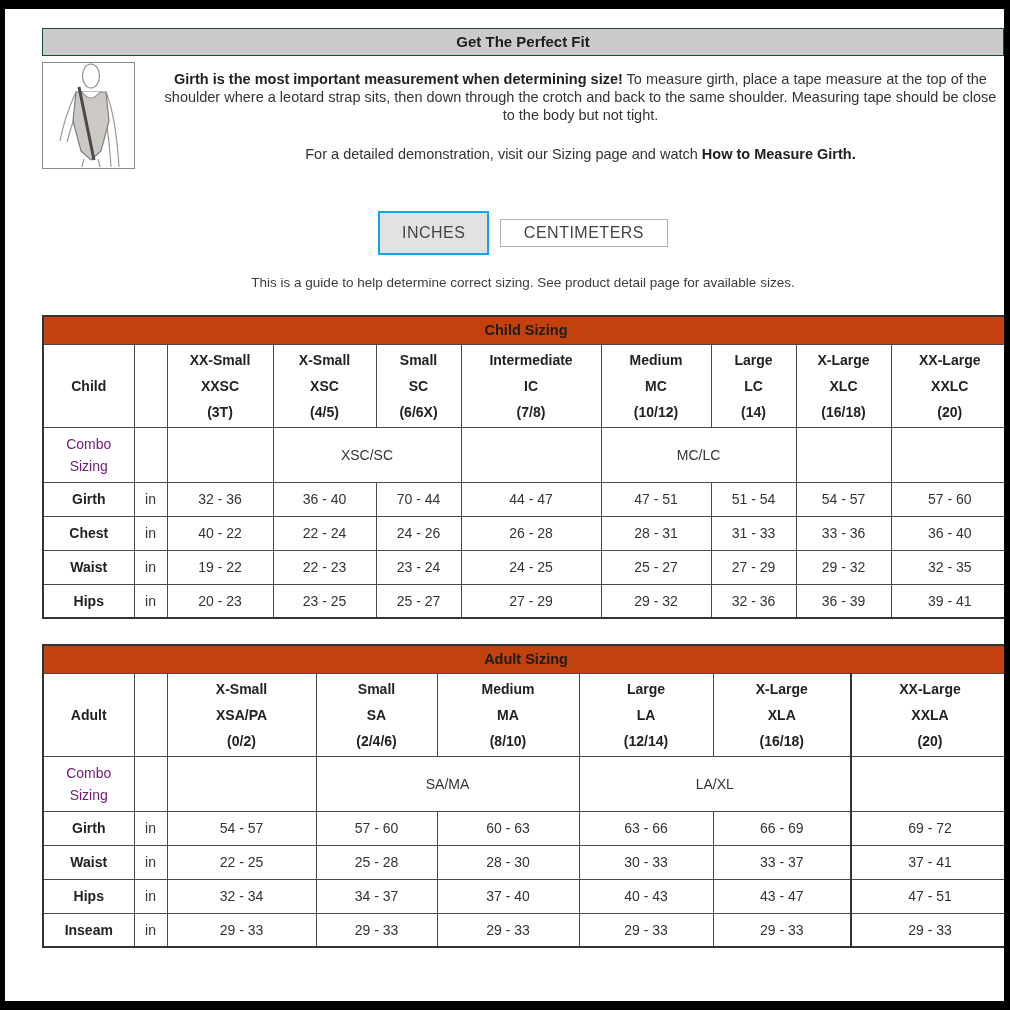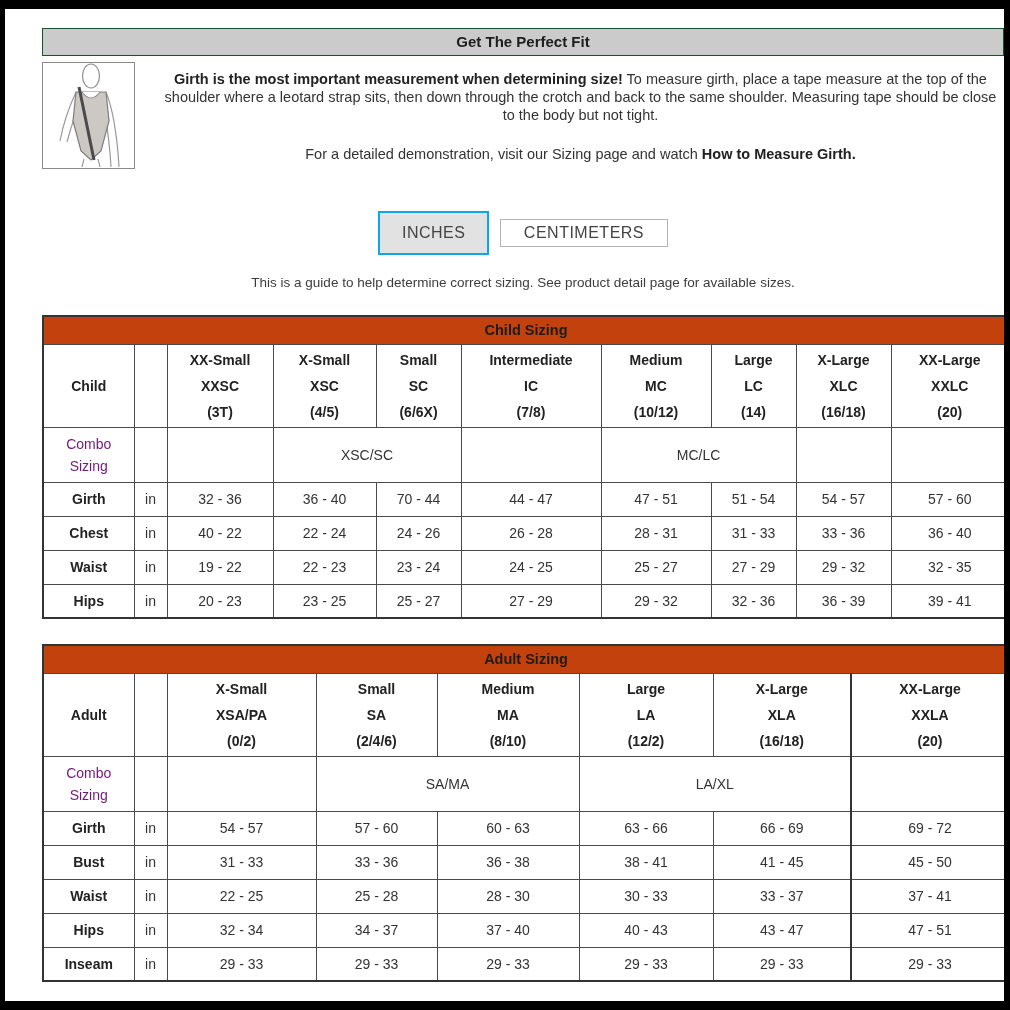--- a/index.html
+++ b/index.html
@@ -284,21 +284,21 @@
         <div>(2/4/6)</div>
       </th>
       <th class="col-head">
         <div>Medium</div>
         <div>MA</div>
         <div>(8/10)</div>
       </th>
       <th class="col-head">
         <div>Large</div>
         <div>LA</div>
-        <div>(12/2)</div>
+        <div>(12/14)</div>
       </th>
       <th class="col-head">
         <div>X-Large</div>
         <div>XLA</div>
         <div>(16/18)</div>
       </th>
       <th class="col-head thick-left">
         <div>XX-Large</div>
         <div>XXLA</div>
         <div>(20)</div>
@@ -316,30 +316,20 @@
       <td class="row-lbl">Girth</td>
       <td>in</td>
       <td>54 - 57</td>
       <td>57 - 60</td>
       <td>60 - 63</td>
       <td>63 - 66</td>
       <td>66 - 69</td>
       <td class="thick-left">69 - 72</td>
     </tr>
     <tr class="data-row">
-      <td class="row-lbl">Bust</td>
-      <td>in</td>
-      <td>31 - 33</td>
-      <td>33 - 36</td>
-      <td>36 - 38</td>
-      <td>38 - 41</td>
-      <td>41 - 45</td>
-      <td class="thick-left">45 - 50</td>
-    </tr>
-    <tr class="data-row">
       <td class="row-lbl">Waist</td>
       <td>in</td>
       <td>22 - 25</td>
       <td>25 - 28</td>
       <td>28 - 30</td>
       <td>30 - 33</td>
       <td>33 - 37</td>
       <td class="thick-left">37 - 41</td>
     </tr>
     <tr class="data-row">

